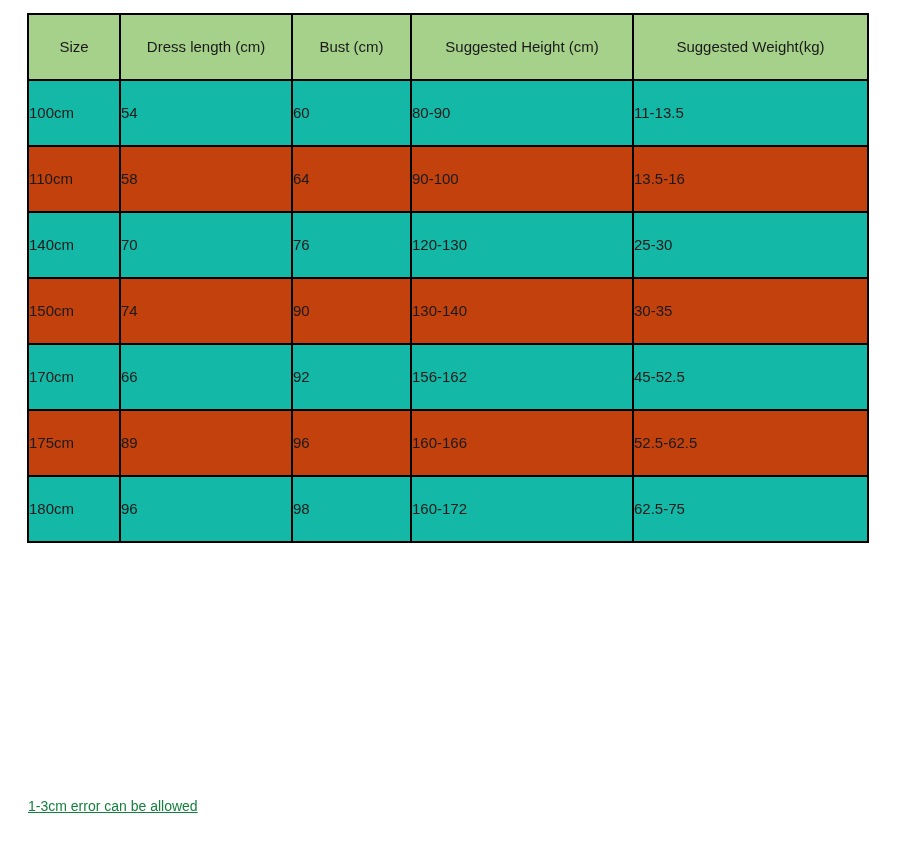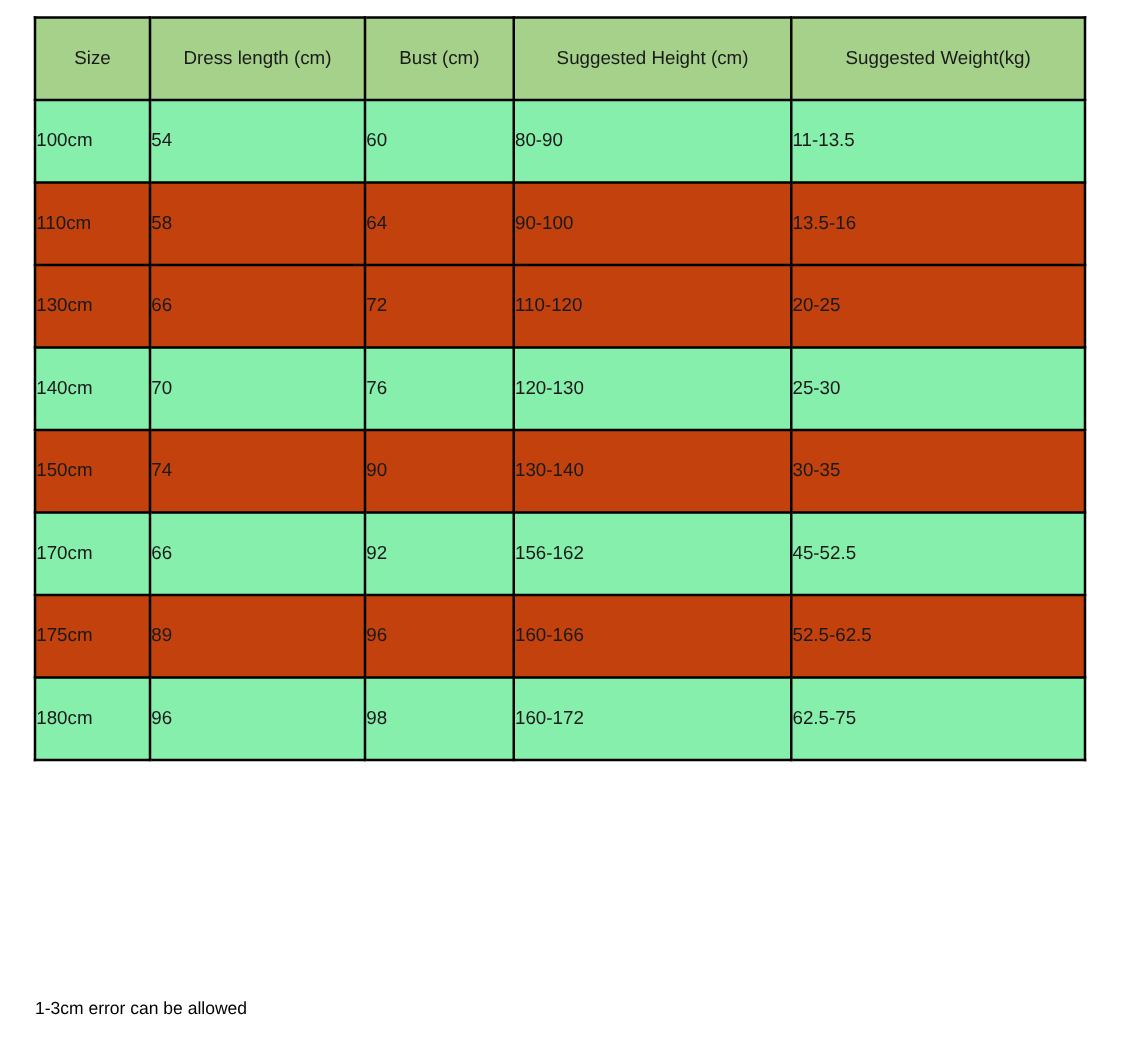--- a/index.html
+++ b/index.html
@@ -38,38 +38,39 @@
     padding: 0;
     height: 64px;
     line-height: 1.2;
   }
   .size-table thead th {
     background: #a6d18a;
     height: 64px;
     font-size: 15px;
   }
   .size-table tbody tr.row-odd td {
-    background: #86efac;
+    background: #14b8a6;
   }
   .size-table tbody tr.row-even td {
     background: #c2410c;
   }
   col.c-size        { width: 92px; }
   col.c-dress       { width: 172px; }
   col.c-bust        { width: 119px; }
   col.c-height      { width: 222px; }
   col.c-weight      { width: 235px; }
 
   .footnote {
     position: absolute;
     left: 28px;
     top: 798px;
     font-size: 14px;
-    color: #000000;
+    color: #15803d;
     white-space: nowrap;
+    text-decoration: underline;
   }
 </style>
 </head>
 <body>
 
 <div class="page">
 
   <table class="size-table">
     <colgroup>
       <col class="c-size">
@@ -94,27 +95,20 @@
         <td>60</td>
         <td>80-90</td>
         <td>11-13.5</td>
       </tr>
       <tr class="row-even">
         <td>110cm</td>
         <td>58</td>
         <td>64</td>
         <td>90-100</td>
         <td>13.5-16</td>
-      </tr>
-      <tr class="row-even">
-        <td>130cm</td>
-        <td>66</td>
-        <td>72</td>
-        <td>110-120</td>
-        <td>20-25</td>
       </tr>
       <tr class="row-odd">
         <td>140cm</td>
         <td>70</td>
         <td>76</td>
         <td>120-130</td>
         <td>25-30</td>
       </tr>
       <tr class="row-even">
         <td>150cm</td>

